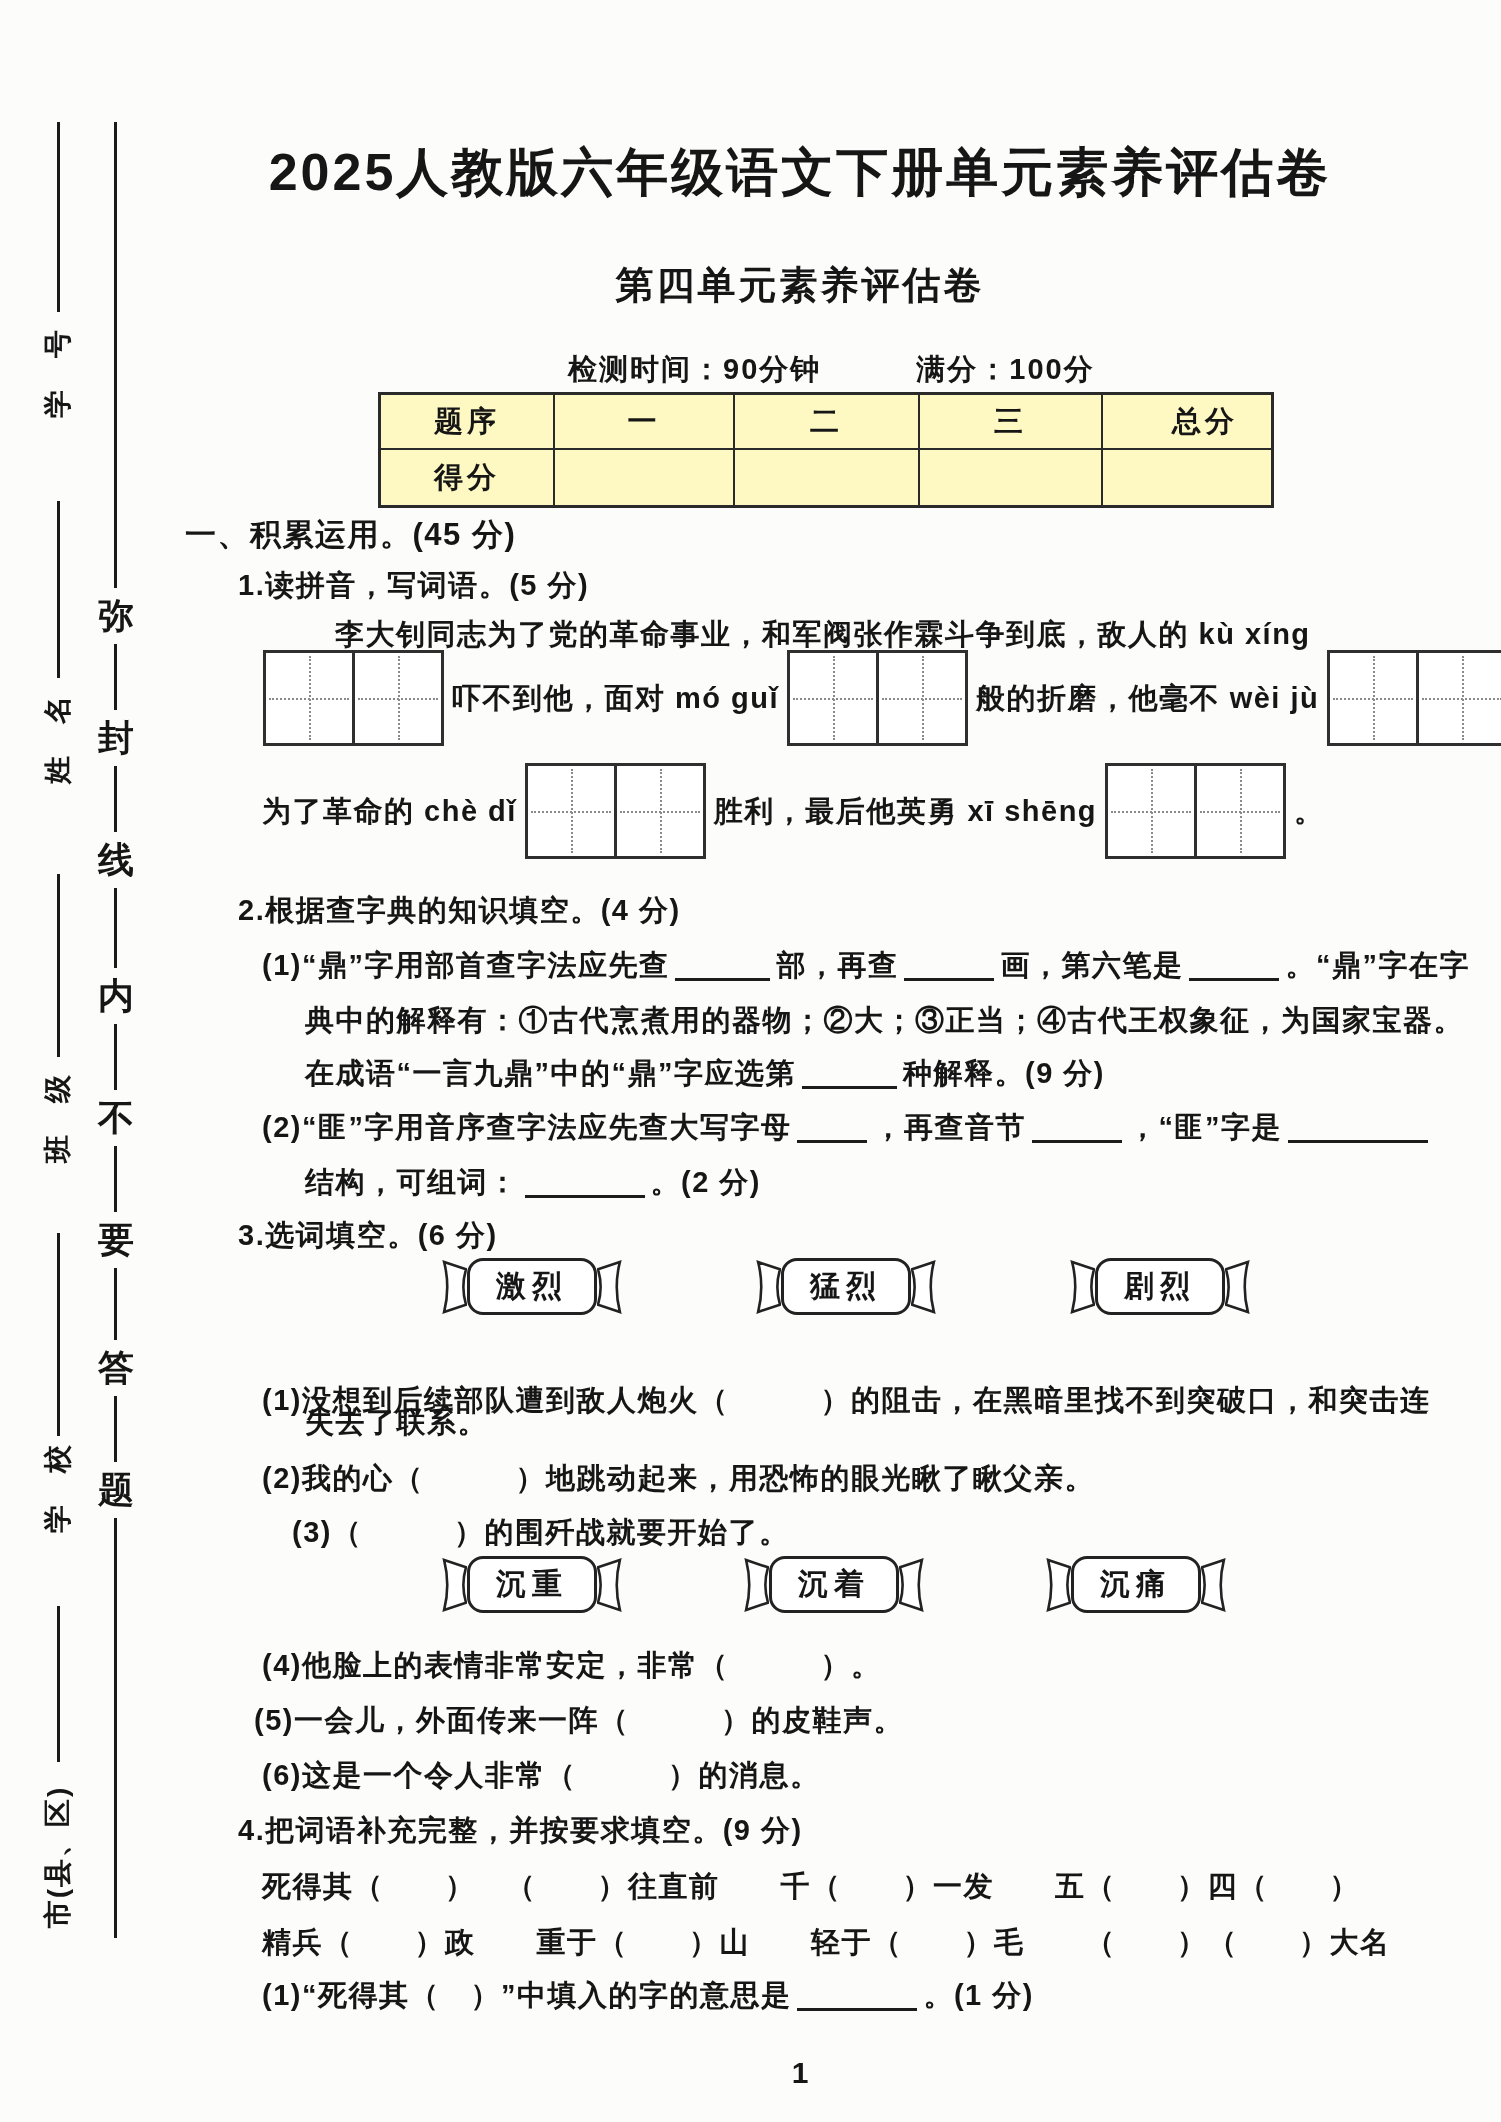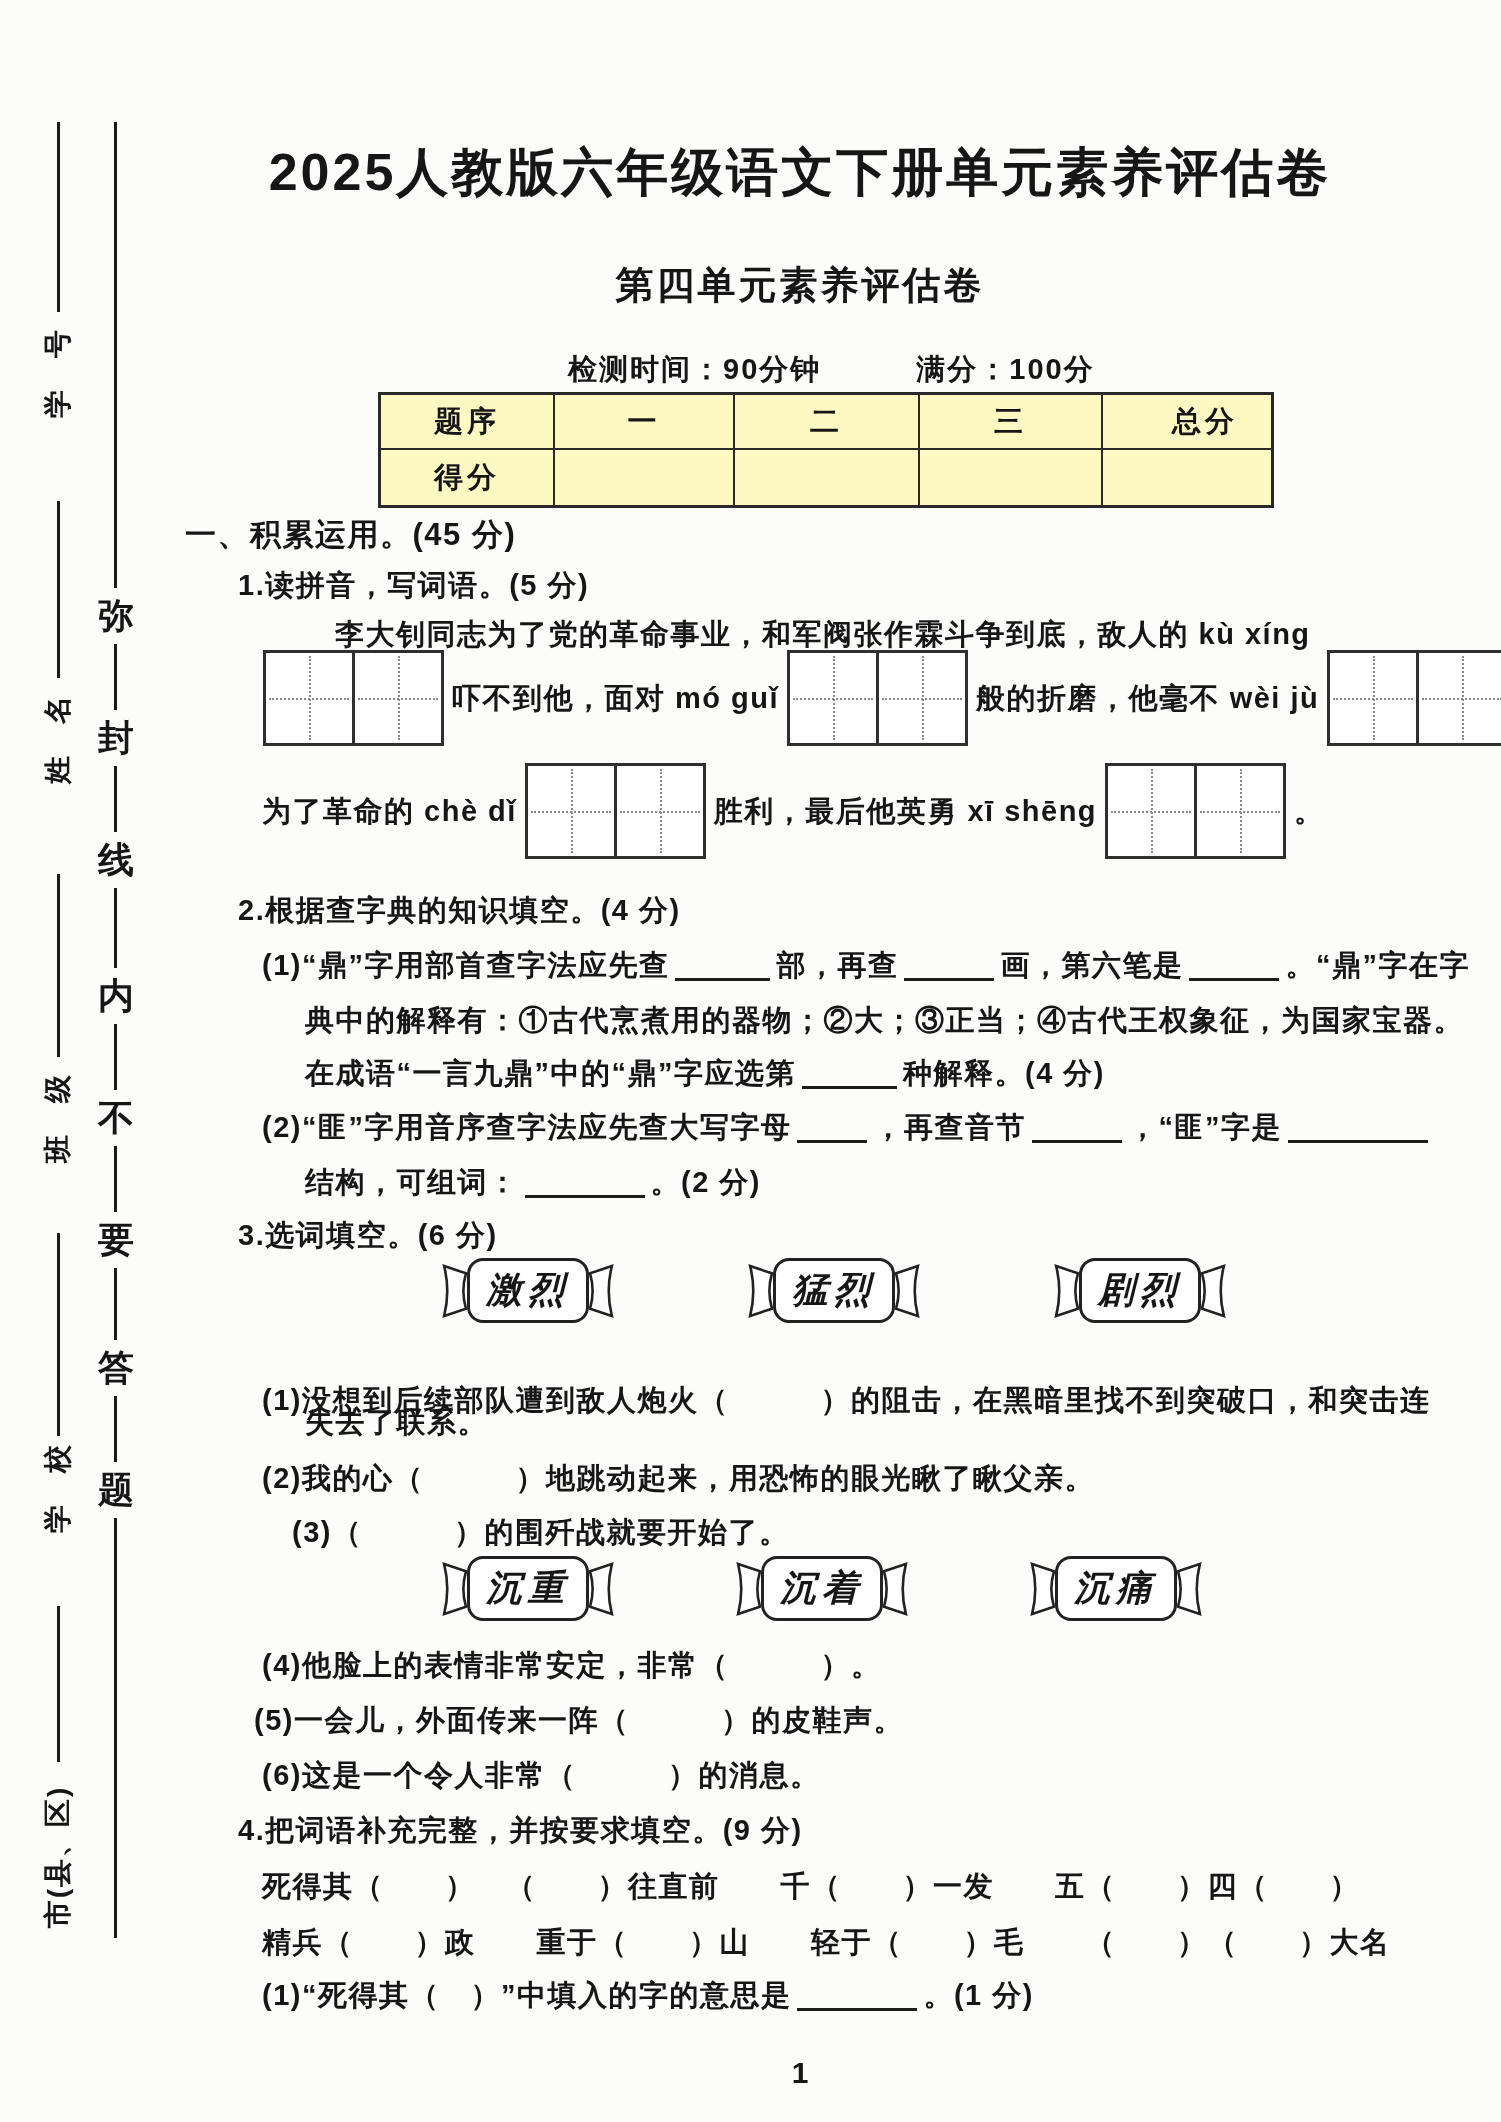--- a/index.html
+++ b/index.html
@@ -56,21 +56,21 @@
   .w70{width:70px}.w90{width:90px}.w95{width:95px}.w120{width:120px}.w140{width:140px}
 
   
   .candyrow{display:flex;align-items:center;}
   .candy{display:inline-flex;align-items:center;}
   .candy svg{width:27px;height:56px;}
   .candy svg path{fill:#fff;stroke:#222;stroke-width:2.5;}
   .candy .flip{transform:scaleX(-1);}
   .candy-body{
     border:3px solid #222;border-radius:16px;background:#fff;
-    padding:5px 16px;font-size:36px;font-weight:700;font-style:italic;letter-spacing:6px;
+    padding:5px 26px;font-size:30px;font-weight:700;letter-spacing:6px;
   }
 
   .pagenum{left:160px;top:2056px;width:1280px;text-align:center;font-size:30px;font-weight:600;}
 </style>
 </head>
 <body>
 
 <div class="page">
 
   <div class="sb-seg" style="top:122px;height:190px;"></div>
@@ -150,21 +150,21 @@
       </span>
     <span class="line">。</span>
   </div>
 
   <div class="abs line" style="left:238px;top:890px;">2.根据查字典的知识填空。(4 分)</div>
   <div class="abs line" style="left:262px;top:945px;">
     <span>(1)“鼎”字用部首查字法应先查</span><span class="blank w95"></span><span>部，再查</span><span class="blank w90"></span><span>画，第六笔是</span><span class="blank w90"></span><span>。“鼎”字在字</span>
   </div>
   <div class="abs line" style="left:305px;top:1000px;">典中的解释有：①古代烹煮用的器物；②大；③正当；④古代王权象征，为国家宝器。</div>
   <div class="abs line" style="left:305px;top:1053px;">
-    <span>在成语“一言九鼎”中的“鼎”字应选第</span><span class="blank w95"></span><span>种解释。(4 分)</span>
+    <span>在成语“一言九鼎”中的“鼎”字应选第</span><span class="blank w95"></span><span>种解释。(9 分)</span>
   </div>
   <div class="abs line" style="left:262px;top:1107px;">
     <span>(2)“匪”字用音序查字法应先查大写字母</span><span class="blank w70"></span><span>，再查音节</span><span class="blank w90"></span><span>，“匪”字是</span><span class="blank w140"></span>
   </div>
   <div class="abs line" style="left:305px;top:1162px;">
     <span>结构，可组词：</span><span class="blank w120"></span><span>。(2 分)</span>
   </div>
 
   <div class="abs line" style="left:238px;top:1215px;">3.选词填空。(6 分)</div>
 

